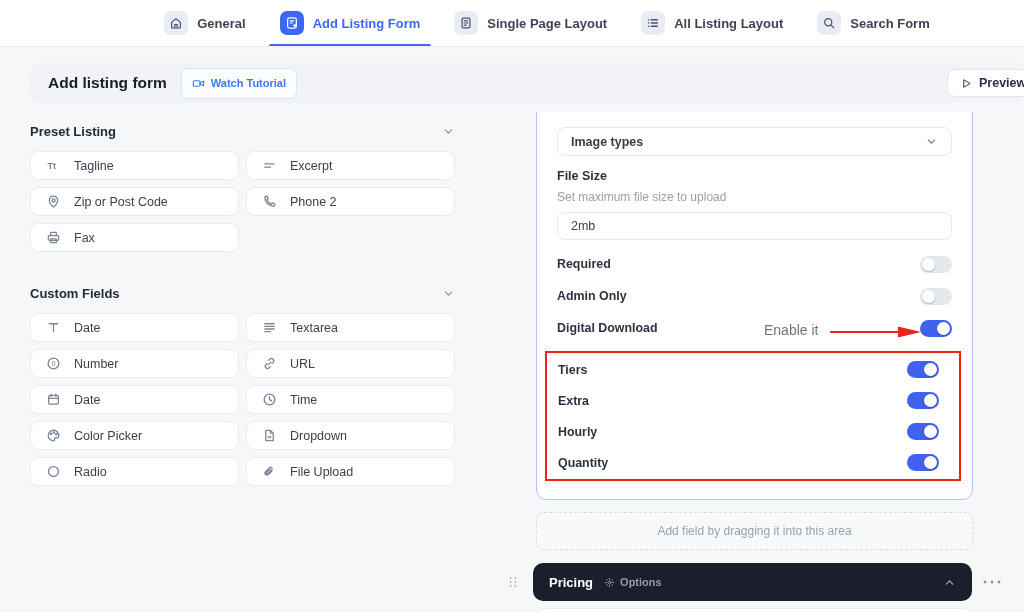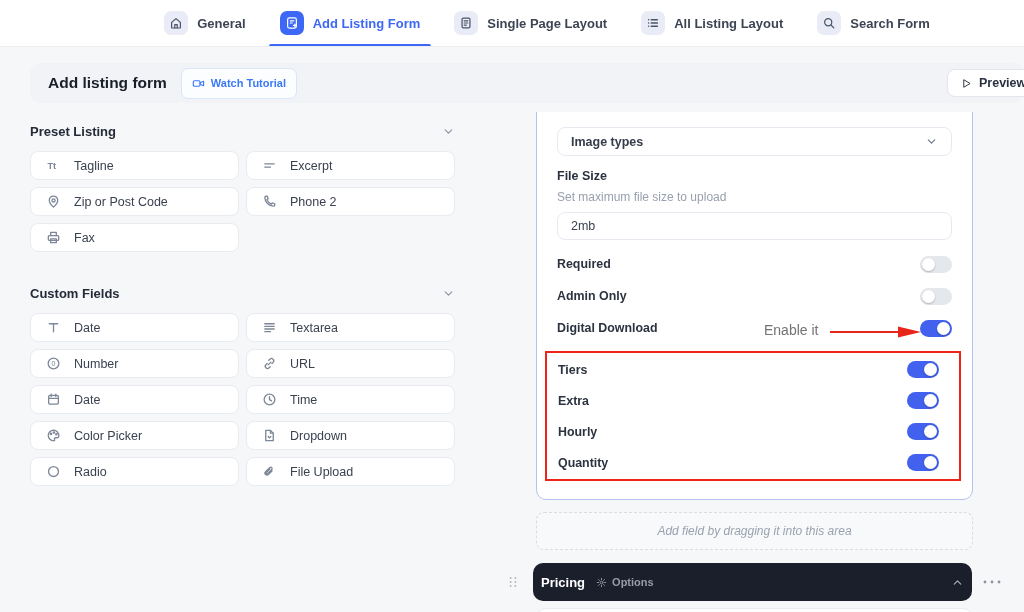--- a/index.html
+++ b/index.html
@@ -85,25 +85,25 @@
 
   
   .annotation-text{position:absolute;left:764px;top:210px;font-family:Liberation Sans, sans-serif;
     font-size:14px;color:#737373;font-weight:500;white-space:nowrap;}
   .annotation-arrow{position:absolute;left:828px;top:213px;width:95px;height:14px;color:#e8251a;}
 
   
   .drop-area{position:absolute;left:536px;top:400px;width:437px;height:38px;box-sizing:border-box;
     border:1px dashed #d8dce3;border-radius:8px;background:#f8f9fb;display:flex;
     align-items:center;justify-content:center;}
-  .drop-area span{font-size:12px;font-style:italic;color:#9aa2af;}
+  .drop-area span{font-size:12px;color:#9aa2af;}
 
   
   .pricing-bar{position:absolute;left:533px;top:451px;width:439px;height:38px;background:#1a1f2b;
-    border-radius:10px;display:flex;align-items:center;padding:0 8px;box-sizing:border-box;cursor:pointer;}
+    border-radius:10px;display:flex;align-items:center;padding:0 16px;box-sizing:border-box;cursor:pointer;}
   .pricing-title{font-size:13px;font-weight:700;color:#fff;}
   .pricing-options{display:flex;align-items:center;gap:5px;margin-left:11px;cursor:pointer;}
   .pricing-options .icon{width:11px;height:11px;color:#8b919e;}
   .pricing-options .olabel{font-size:11px;font-weight:700;color:#969ca8;}
   .pricing-chevron{margin-left:auto;width:13px;height:13px;color:#a9aeb8;cursor:pointer;}
   .drag-handle{position:absolute;left:506px;top:462px;width:14px;height:16px;color:#b3b9c4;cursor:grab;}
   .ellipsis-btn{position:absolute;left:982px;top:464px;width:20px;height:12px;color:#8d939f;cursor:pointer;}
 
   .next-card-strip{position:absolute;left:536px;top:496px;width:437px;height:20px;background:#fff;
     border:1px solid #e8ebf0;border-radius:10px 10px 0 0;box-sizing:border-box;}

